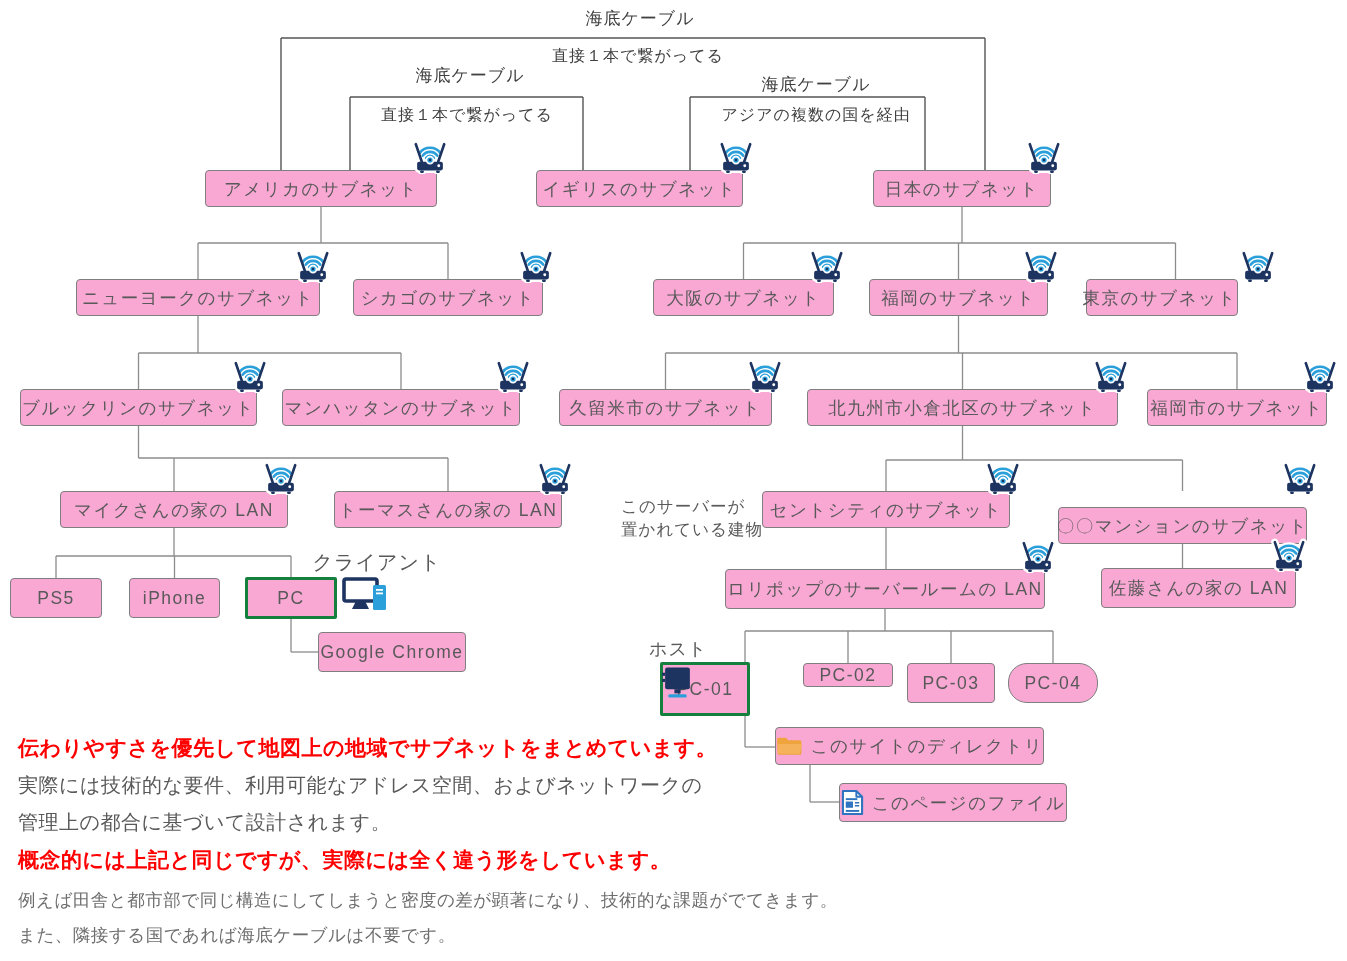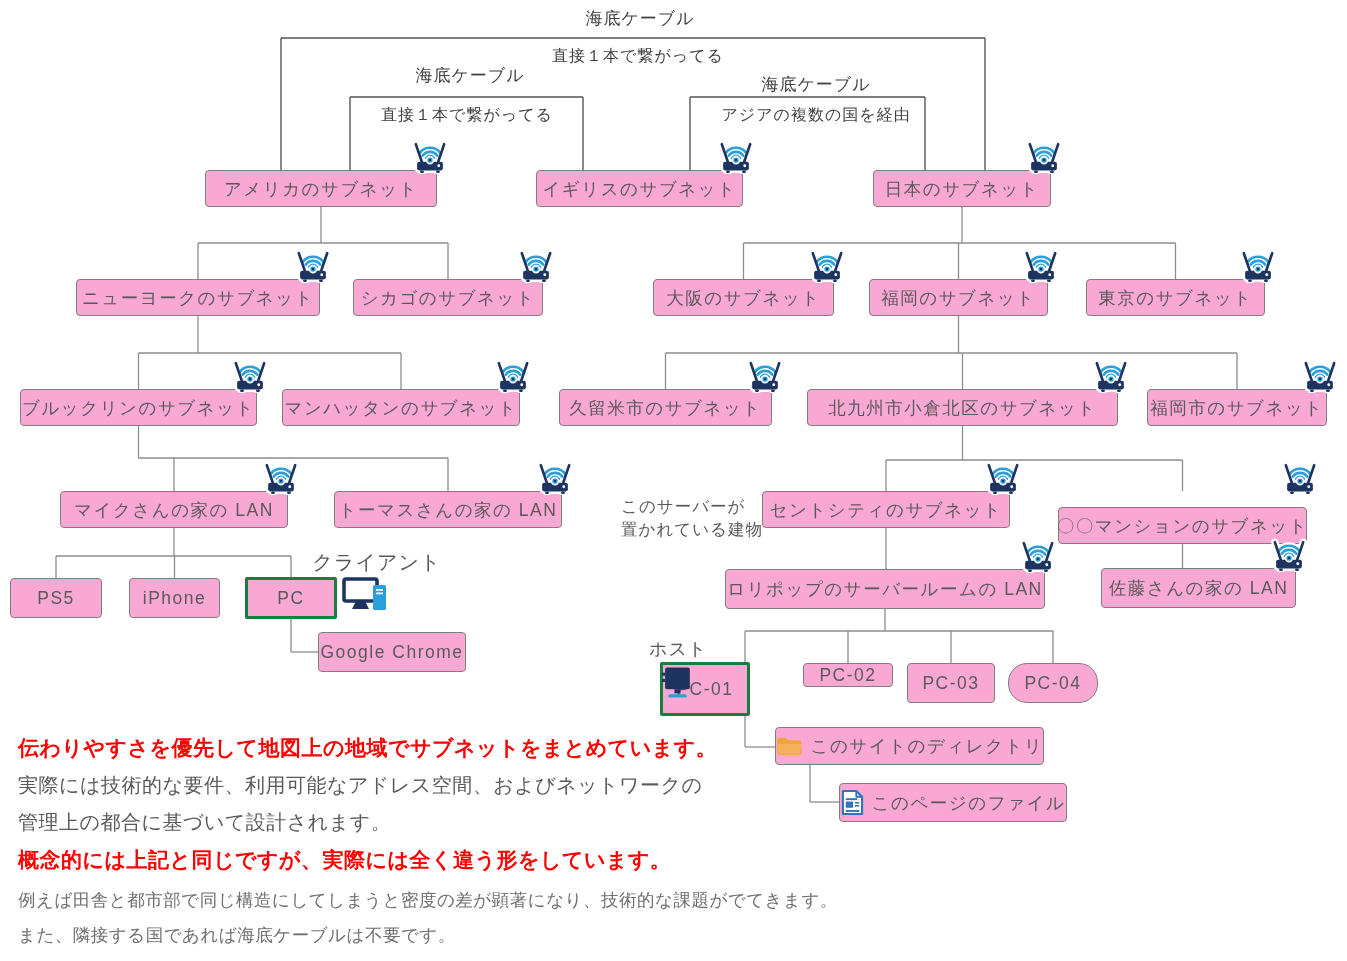--- a/index.html
+++ b/index.html
@@ -251,21 +251,21 @@
           <path d="M7.8,13.8 A12.5,12.5 0 0 1 28.2,13.8" fill="none" stroke="#2b9fd9" stroke-width="2.6" stroke-linecap="round"></path>
           <line x1="10" y1="22" x2="4.2" y2="5" stroke="#1d3461" stroke-width="2.6" stroke-linecap="round"></line>
           <line x1="26" y1="22" x2="31.8" y2="5" stroke="#1d3461" stroke-width="2.6" stroke-linecap="round"></line>
           <rect x="5.5" y="22" width="25" height="8.5" rx="2" fill="#1d3461"></rect>
            <rect x="8.5" y="30.5" width="3.4" height="2.6" rx="0.8" fill="#1d3461"></rect>
            <rect x="24" y="30.5" width="3.4" height="2.6" rx="0.8" fill="#1d3461"></rect>
            <circle cx="26.5" cy="26" r="1.4" fill="#fff"></circle>
            <circle cx="18" cy="20.5" r="3.4" fill="#2b9fd9" stroke="#fff" stroke-width="1.6"></circle>
            <circle cx="18" cy="20.5" r="1.2" fill="#1d3461"></circle>
         </svg></div>
-      <div class="node" style="left: 1086px; top: 279px; width: 179px; height: 37px;">
+      <div class="node" style="left: 1086px; top: 279px; width: 152px; height: 37px; justify-content: flex-end;">
         <span>東京のサブネット</span>
       </div>
       <div class="icon-abs" style="left: 1239px; top: 248px;"><svg width="38" height="35" viewBox="0 0 36 34">
           <path d="M14.3,18.4 A4.5,4.5 0 0 1 21.7,18.4" fill="none" stroke="#fff" stroke-width="7" stroke-linecap="round"></path>
           <path d="M11.0,16.1 A8.5,8.5 0 0 1 25.0,16.1" fill="none" stroke="#fff" stroke-width="7" stroke-linecap="round"></path>
           <path d="M7.8,13.8 A12.5,12.5 0 0 1 28.2,13.8" fill="none" stroke="#fff" stroke-width="7" stroke-linecap="round"></path>
           <line x1="10" y1="22" x2="4.2" y2="5" stroke="#fff" stroke-width="7" stroke-linecap="round"></line>
           <line x1="26" y1="22" x2="31.8" y2="5" stroke="#fff" stroke-width="7" stroke-linecap="round"></line>
           <rect x="5.5" y="22" width="25" height="8.5" rx="2" fill="#fff" stroke="#fff" stroke-width="5"></rect>
            <rect x="8.5" y="30.5" width="3.4" height="2.6" fill="#fff" stroke="#fff" stroke-width="3"></rect>

